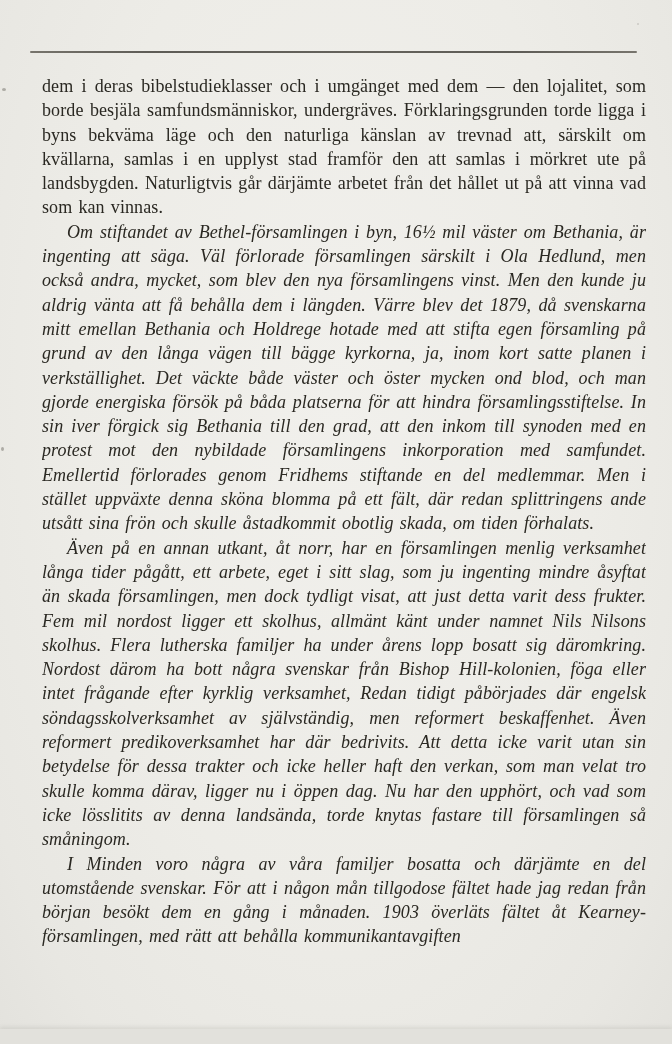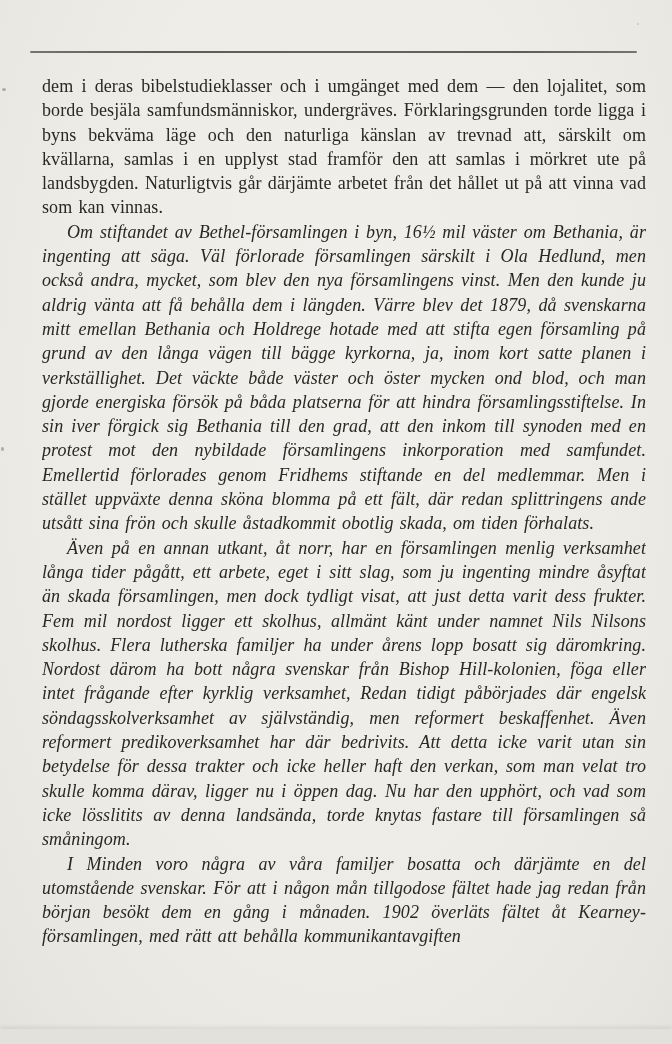--- a/index.html
+++ b/index.html
@@ -103,21 +103,21 @@
 
 <div class="page">
 
 
   <div class="head-rule"></div>
 
   <div class="body-text">
     <p>dem i deras bibelstudieklasser och i umgänget med dem — den lojalitet, som borde besjäla samfundsmänniskor, undergräves. Förklaringsgrunden torde ligga i byns bekväma läge och den naturliga känslan av trevnad att, särskilt om kvällarna, samlas i en upplyst stad framför den att samlas i mörkret ute på landsbygden. Naturligtvis går därjämte arbetet från det hållet ut på att vinna vad som kan vinnas.</p>
     <p class="indent">Om stiftandet av Bethel-församlingen i byn, 16½ mil väster om Bethania, är ingenting att säga. Väl förlorade församlingen särskilt i Ola Hedlund, men också andra, mycket, som blev den nya församlingens vinst. Men den kunde ju aldrig vänta att få behålla dem i längden. Värre blev det 1879, då svenskarna mitt emellan Bethania och Holdrege hotade med att stifta egen församling på grund av den långa vägen till bägge kyrkorna, ja, inom kort satte planen i verkställighet. Det väckte både väster och öster mycken ond blod, och man gjorde energiska försök på båda platserna för att hindra församlingsstiftelse. In sin iver förgick sig Bethania till den grad, att den inkom till synoden med en protest mot den nybildade församlingens inkorporation med samfundet. Emellertid förlorades genom Fridhems stiftande en del medlemmar. Men i stället uppväxte denna sköna blomma på ett fält, där redan splittringens ande utsått sina frön och skulle åstadkommit obotlig skada, om tiden förhalats.</p>
     <p class="indent">Även på en annan utkant, åt norr, har en församlingen menlig verksamhet långa tider pågått, ett arbete, eget i sitt slag, som ju ingenting mindre åsyftat än skada församlingen, men dock tydligt visat, att just detta varit dess frukter. Fem mil nordost ligger ett skolhus, allmänt känt under namnet Nils Nilsons skolhus. Flera lutherska familjer ha under årens lopp bosatt sig däromkring. Nordost därom ha bott några svenskar från Bishop Hill-kolonien, föga eller intet frågande efter kyrklig verksamhet, Redan tidigt påbörjades där engelsk söndagsskolverksamhet av självständig, men reformert beskaffenhet. Även reformert predikoverksamhet har där bedrivits. Att detta icke varit utan sin betydelse för dessa trakter och icke heller haft den verkan, som man velat tro skulle komma därav, ligger nu i öppen dag. Nu har den upphört, och vad som icke lösslitits av denna landsända, torde knytas fastare till församlingen så småningom.</p>
-    <p class="indent">I Minden voro några av våra familjer bosatta och därjämte en del utomstående svenskar. För att i någon mån tillgodose fältet hade jag redan från början besökt dem en gång i månaden. 1902 överläts fältet åt Kearney-församlingen, med rätt att behålla kommunikantavgiften</p>
+    <p class="indent">I Minden voro några av våra familjer bosatta och därjämte en del utomstående svenskar. För att i någon mån tillgodose fältet hade jag redan från början besökt dem en gång i månaden. 1903 överläts fältet åt Kearney-församlingen, med rätt att behålla kommunikantavgiften</p>
   </div>
 
   <div class="speck s1"></div>
   <div class="speck s2"></div>
   <div class="speck s3"></div>
 
   <div class="scan-edge-bottom"></div>
 
 </div>
 

